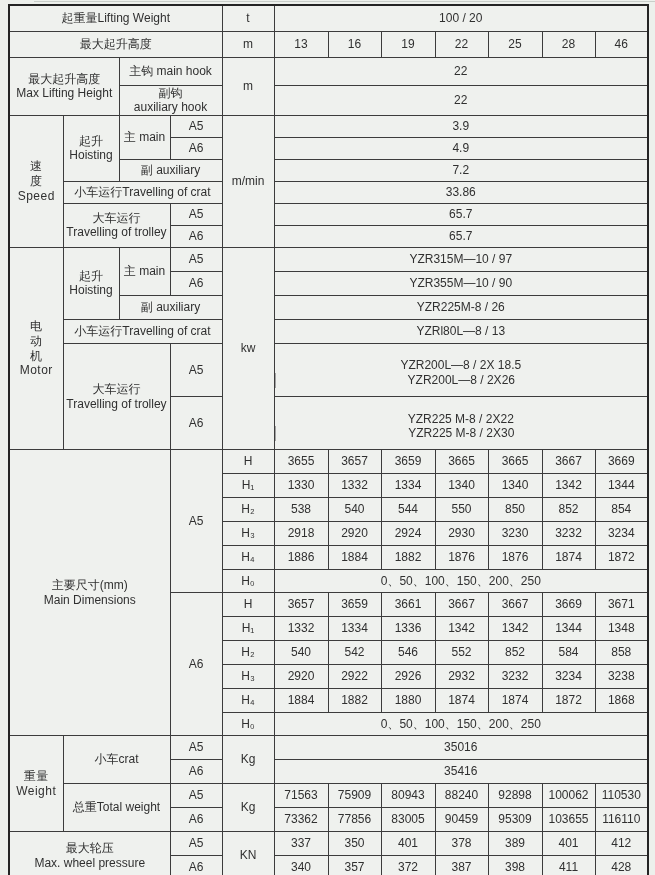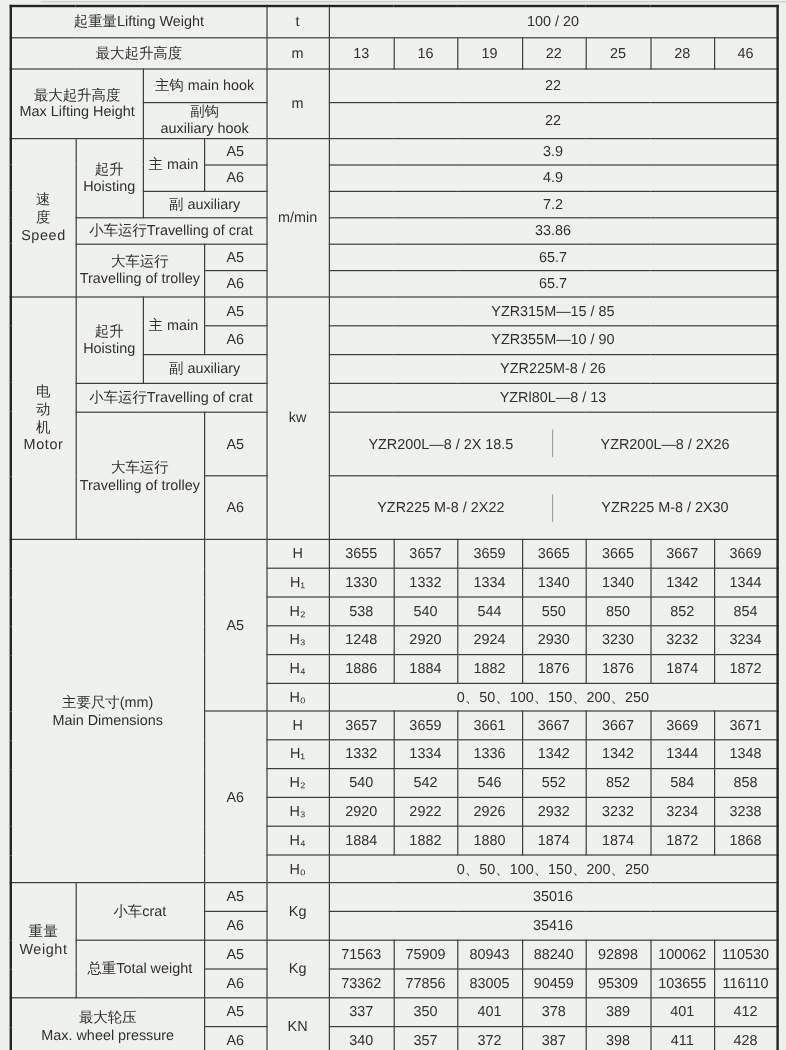--- a/index.html
+++ b/index.html
@@ -18,21 +18,21 @@
   td{
     border:1px solid #3c3c3c;
     text-align:center;vertical-align:middle;
     font-size:12px;line-height:1.22;
     padding:0 1px;white-space:pre-line;overflow:hidden;
   }
   td.lab{font-size:12px;}
   td.vlab{font-size:12px;letter-spacing:0.5px;}
   td.unit{font-size:12px;}
   td.split{padding:0;}
-  .sp{display:flex;width:100%;height:23px;}
+  .sp{display:flex;width:100%;height:23px;flex-direction:column;}
   .sp .h{flex:1;display:flex;align-items:center;justify-content:center;font-size:12px;}
   .sp .hb{border-left:1px solid #a3a3a3;}
 </style>
 </head>
 <body>
 
 <div class="scan-line"></div>
 
 <table class="spec">
 <colgroup>
@@ -119,21 +119,21 @@
 <tr style="height:24px">
   <td rowspan="6" class="vlab">电
 动
 机
 Motor</td>
   <td rowspan="3" class="lab">起升
 Hoisting</td>
   <td rowspan="2" class="lab">主 main</td>
   <td>A5</td>
   <td rowspan="6" class="unit">kw</td>
-  <td colspan="7">YZR315M—15 / 85</td>
+  <td colspan="7">YZR315M—10 / 97</td>
 </tr>
 <tr style="height:24px">
   <td>A6</td>
   <td colspan="7">YZR355M—10 / 90</td>
 </tr>
 <tr style="height:24px">
   <td colspan="2" class="lab">副 auxiliary</td>
   <td colspan="7">YZR225M-8 / 26</td>
 </tr>
 <tr style="height:24px">
@@ -189,21 +189,21 @@
   <td>538</td>
   <td>540</td>
   <td>544</td>
   <td>550</td>
   <td>850</td>
   <td>852</td>
   <td>854</td>
 </tr>
 <tr style="height:24px">
   <td>H₃</td>
-  <td>1248</td>
+  <td>2918</td>
   <td>2920</td>
   <td>2924</td>
   <td>2930</td>
   <td>3230</td>
   <td>3232</td>
   <td>3234</td>
 </tr>
 <tr style="height:24px">
   <td>H₄</td>
   <td>1886</td>

